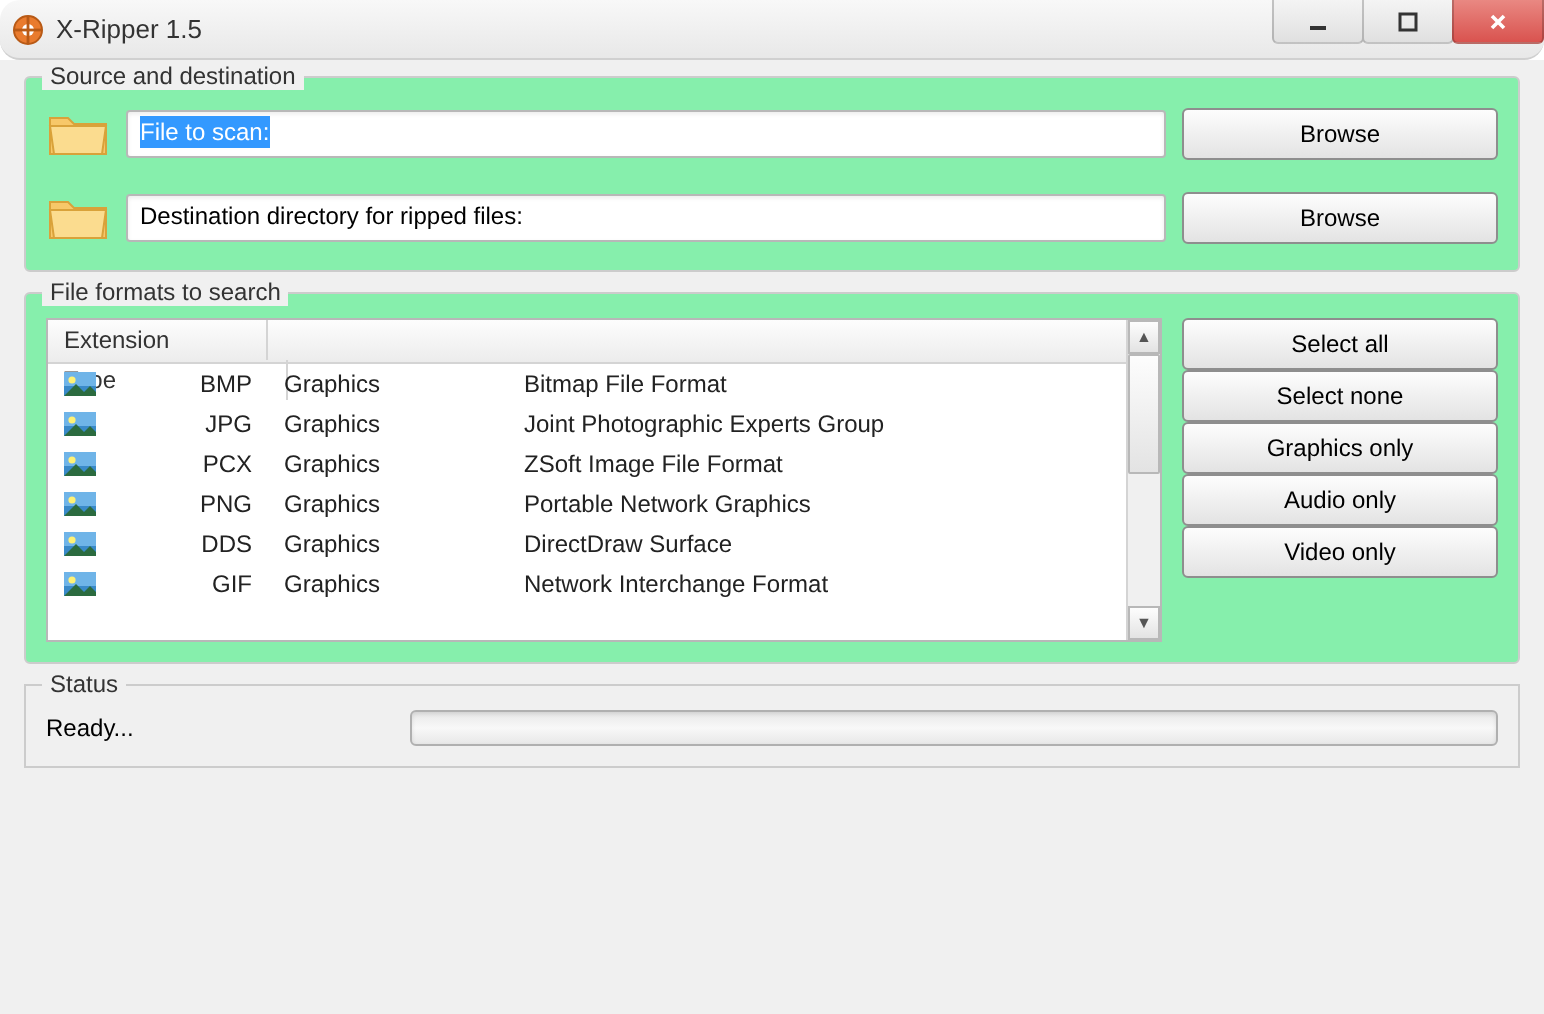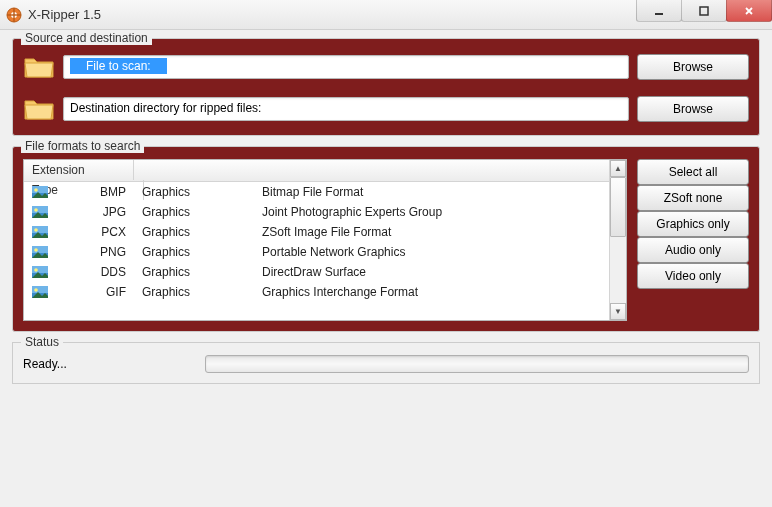--- a/index.html
+++ b/index.html
@@ -12,20 +12,21 @@
   overflow: hidden;
 }
 .titlebar {
   height: 30px;
   background: linear-gradient(to bottom, #f8f8f8, #e8e8e8);
   border-bottom: 1px solid #d0d0d0;
   display: flex;
   align-items: center;
   padding: 0 6px;
   position: relative;
+  border-radius: 10px;
 }
 .app-icon {
   width: 16px; height: 16px;
   margin-right: 6px;
   display: inline-flex; align-items: center; justify-content: center;
 }
 .app-title { font-size: 13px; color: #333; }
 .win-controls {
   position: absolute; right: 0; top: 0;
   display: flex;
@@ -49,21 +50,21 @@
   padding: 8px 12px;
   background: #f0f0f0;
   height: calc(100% - 30px);
 }
 .groupbox {
   border: 1px solid #ccc;
   border-radius: 3px;
   padding: 12px 10px 10px 10px;
   margin-bottom: 10px;
   position: relative;
-  background: #7f1d1d;
+  background: #86efac;
 }
 .groupbox-title {
   position: absolute;
   top: -8px; left: 8px;
   background: #f0f0f0;
   padding: 0 4px;
   font-size: 12px;
   color: #333;
 }
 .row {
@@ -86,24 +87,24 @@
   padding: 3px 6px;
   font-size: 12px;
   box-shadow: inset 0 1px 2px rgba(0,0,0,0.08);
 }
 .text-field.sel {
   background: #fff;
 }
 .text-field.sel span {
   background: #3399ff;
   color: #fff;
-  padding: 1px 16px;
+  padding: 1px 0;
 }
 .btn {
-  width: 112px;
+  width: 158px;
   height: 26px;
   border: 1px solid #8e8e8e;
   border-radius: 3px;
   background: linear-gradient(to bottom, #fdfdfd, #e3e3e3);
   font-size: 12px;
   text-align: center;
   line-height: 24px;
   cursor: pointer;
   flex-shrink: 0;
 }
@@ -347,35 +348,35 @@
                 <div class="col col-ext">
                   <span class="row-icon"><svg viewBox="0 0 16 12" width="16" height="12">
                       <rect x="0" y="0" width="16" height="12" fill="#6fb4e8"></rect>
                       <rect x="0" y="7" width="16" height="5" fill="#3a8ac9"></rect>
                       <circle cx="4" cy="4" r="1.8" fill="#fff176"></circle>
                       <path d="M0 12 L6 6 L10 10 L13 7 L16 10 L16 12 Z" fill="#2b6b3f"></path>
                     </svg></span>
                   <span>GIF</span>
                 </div>
                 <div class="col col-type">Graphics</div>
-                <div class="col col-name">Graphics Interchange Format</div>
+                <div class="col col-name">Network Interchange Format</div>
               </div>
             </div>
         </div>
         <div class="scrollbar">
           <div class="sb-btn">▲</div>
           <div class="sb-track">
             <div class="sb-thumb"></div>
           </div>
           <div class="sb-btn">▼</div>
         </div>
       </div>
       <div class="btn-stack">
         <div class="btn">Select all</div>
-        <div class="btn">ZSoft none</div>
+        <div class="btn">Select none</div>
         <div class="btn">Graphics only</div>
         <div class="btn">Audio only</div>
         <div class="btn">Video only</div>
       </div>
     </div>
   </div>
 
   <div class="status-box">
     <div class="groupbox-title">Status</div>
     <div class="status-text">Ready...</div>

